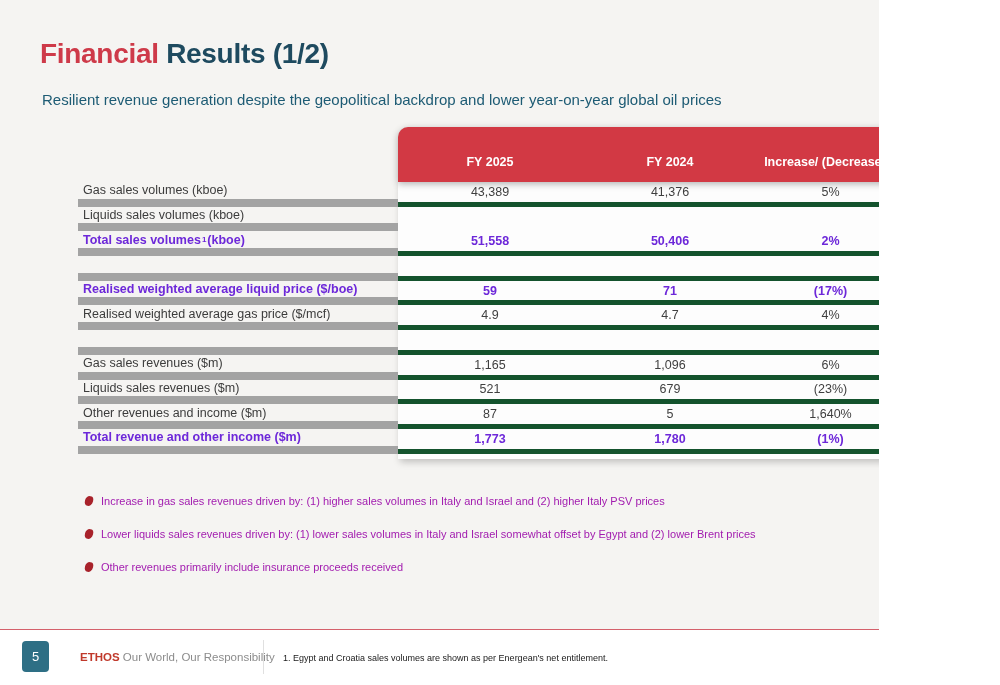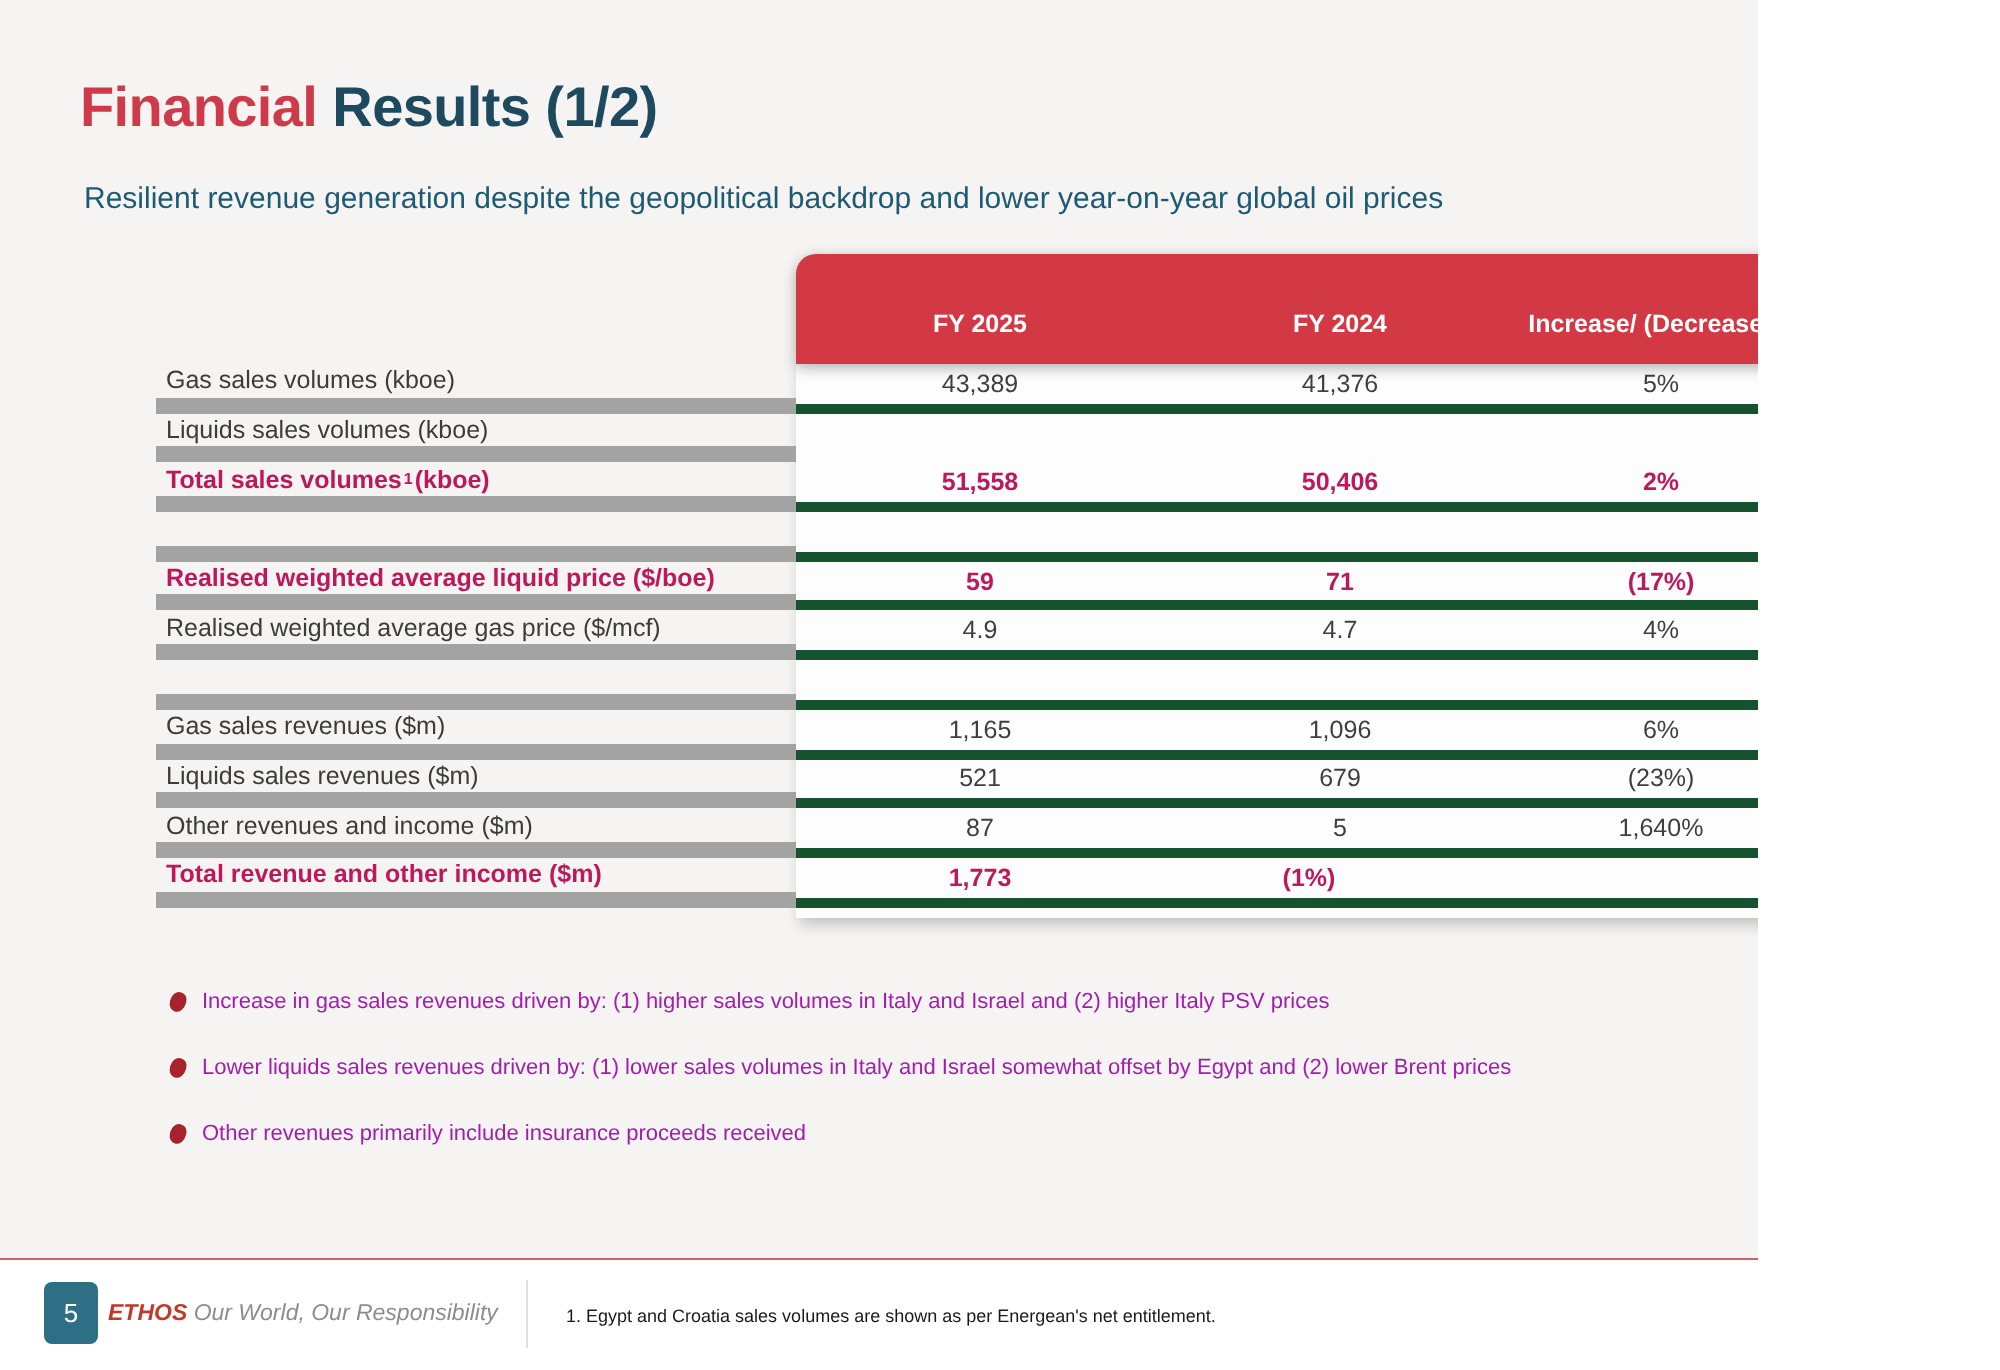--- a/index.html
+++ b/index.html
@@ -22,36 +22,36 @@
              box-shadow:2px 3px 7px rgba(0,0,0,0.22);z-index:0;}
   .tbody{position:absolute;left:0;top:55px;width:825px;z-index:1;}
   .trow{display:flex;height:24.7px;box-sizing:border-box;}
   .label-cell{width:320px;box-sizing:border-box;border-bottom:8px solid #a3a3a3;
               display:flex;align-items:center;padding-left:5px;font-size:12.5px;color:#3c3c3c;}
   .label-cell sup{font-size:8px;line-height:0;margin:0 1px;}
   .vals{width:505px;display:flex;box-sizing:border-box;border-bottom:5px solid #14532d;}
   .vcell{display:flex;align-items:center;justify-content:center;font-size:12.5px;color:#3f3f3f;}
   .c0{width:184px;} .c1{width:176px;} .c2{width:145px;}
   .h0{width:184px;} .h1{width:176px;} .h2{width:145px;}
-  .trow.bold .label-cell, .trow.bold .vcell{font-weight:bold;color:#be185d;}
+  .trow.bold .label-cell, .trow.bold .vcell{font-weight:bold;color:#6d28d9;}
 
   
   .bullets{position:absolute;left:85px;top:494px;width:860px;}
   .bullet{display:flex;align-items:flex-start;margin-bottom:19px;}
   .drop-icon{flex:0 0 auto;width:8px;height:10px;background:#a8222b;margin:2px 8px 0 0;
              border-radius:55% 45% 60% 50%;transform:rotate(14deg);}
   .bullet-text{font-size:11px;color:#a21caf;line-height:14px;}
 
   
   .footer-line{position:absolute;left:0;top:629px;width:1000px;height:1px;background:#d4606b;}
   .footer{position:absolute;left:0;top:630px;width:1000px;height:55px;background:#ffffff;}
   .page-box{position:absolute;left:22px;top:11px;width:27px;height:31px;background:#2e6f85;
             border-radius:4px;display:flex;align-items:center;justify-content:center;
             color:#ffffff;font-size:13px;}
-  .ethos{position:absolute;left:54px;top:21px;font-size:11.5px;font-style:italic;}
+  .ethos{position:absolute;left:80px;top:21px;font-size:11.5px;}
   .ethos .e-red{color:#c0392b;font-weight:bold;}
   .ethos .e-gray{color:#8c8c8c;}
   .footer-divider{position:absolute;left:263px;top:10px;width:1px;height:34px;background:#e0e0e0;}
   .footnote{position:absolute;left:283px;top:23px;font-size:9px;color:#1a1a1a;}
   .logo{position:absolute;left:890px;top:4px;width:100px;text-align:center;font-weight:bold;}
   .logo-text{font-family:"Liberation Serif",serif;font-size:15px;letter-spacing:0.5px;color:#2b2b2b;margin-top:-6px;}
 </style>
 </head>
 <body>
 
@@ -142,20 +142,21 @@
           <div class="vals">
             <div class="vcell c0">87</div>
             <div class="vcell c1">5</div>
             <div class="vcell c2">1,640%</div>
           </div>
         </div>
         <div class="trow bold">
           <div class="label-cell">Total revenue and other income ($m)</div>
           <div class="vals">
             <div class="vcell c0">1,773</div>
+            <div class="vcell c1">1,780</div>
             <div class="vcell c2">(1%)</div>
           </div>
         </div>
       </div>
   </div>
 
   <div class="bullets">
     <div class="bullet">
       <span class="drop-icon"></span>
       <span class="bullet-text">Increase in gas sales revenues driven by: (1) higher sales volumes in Italy and Israel and (2) higher Italy PSV prices</span>

